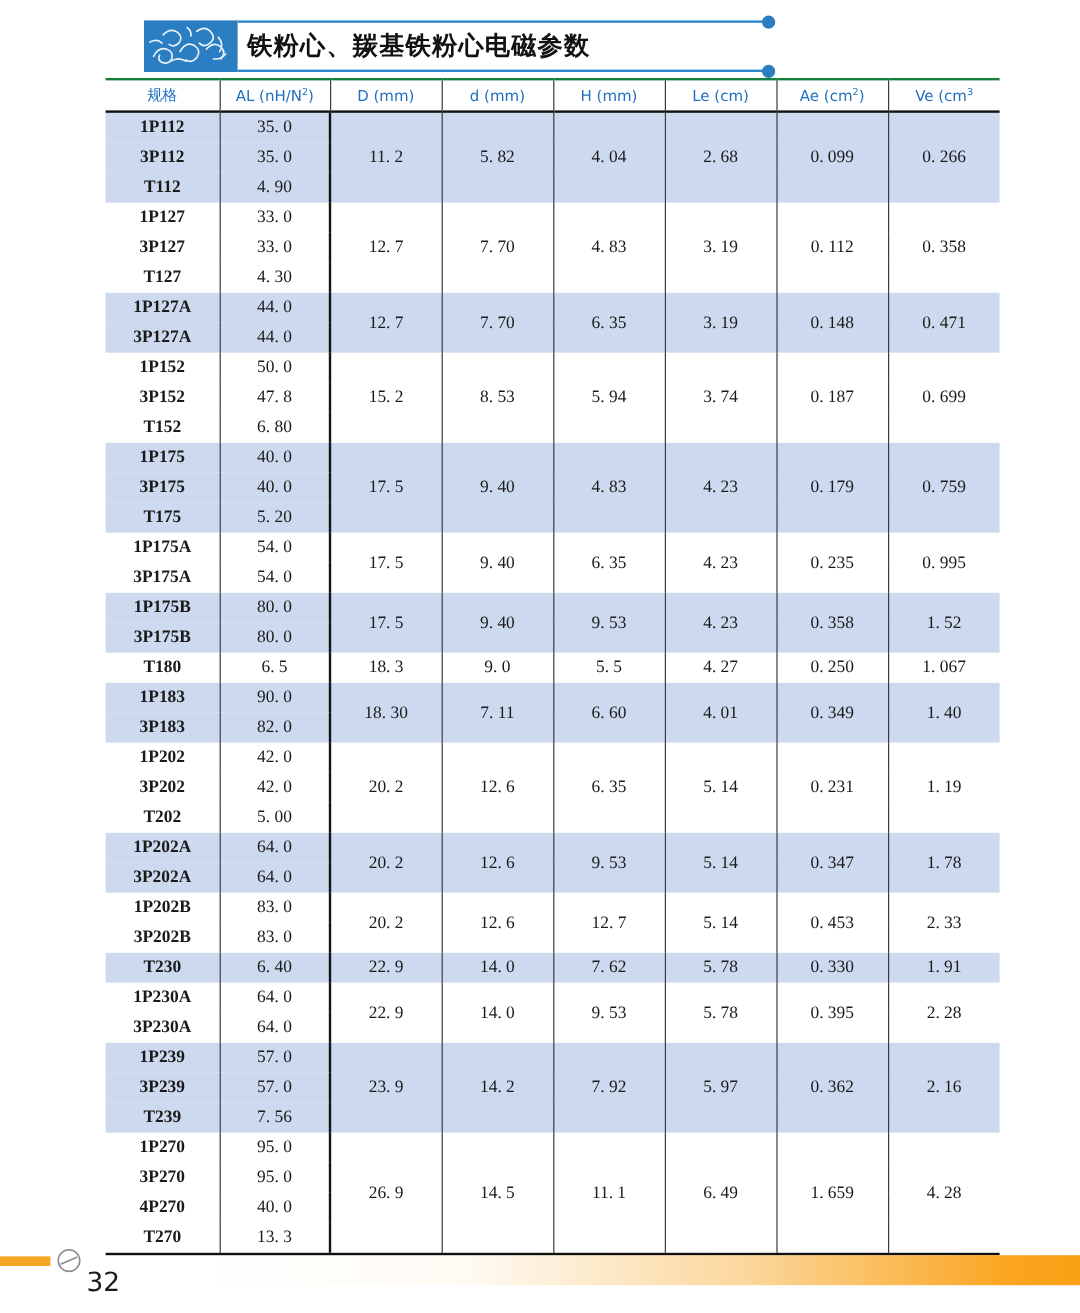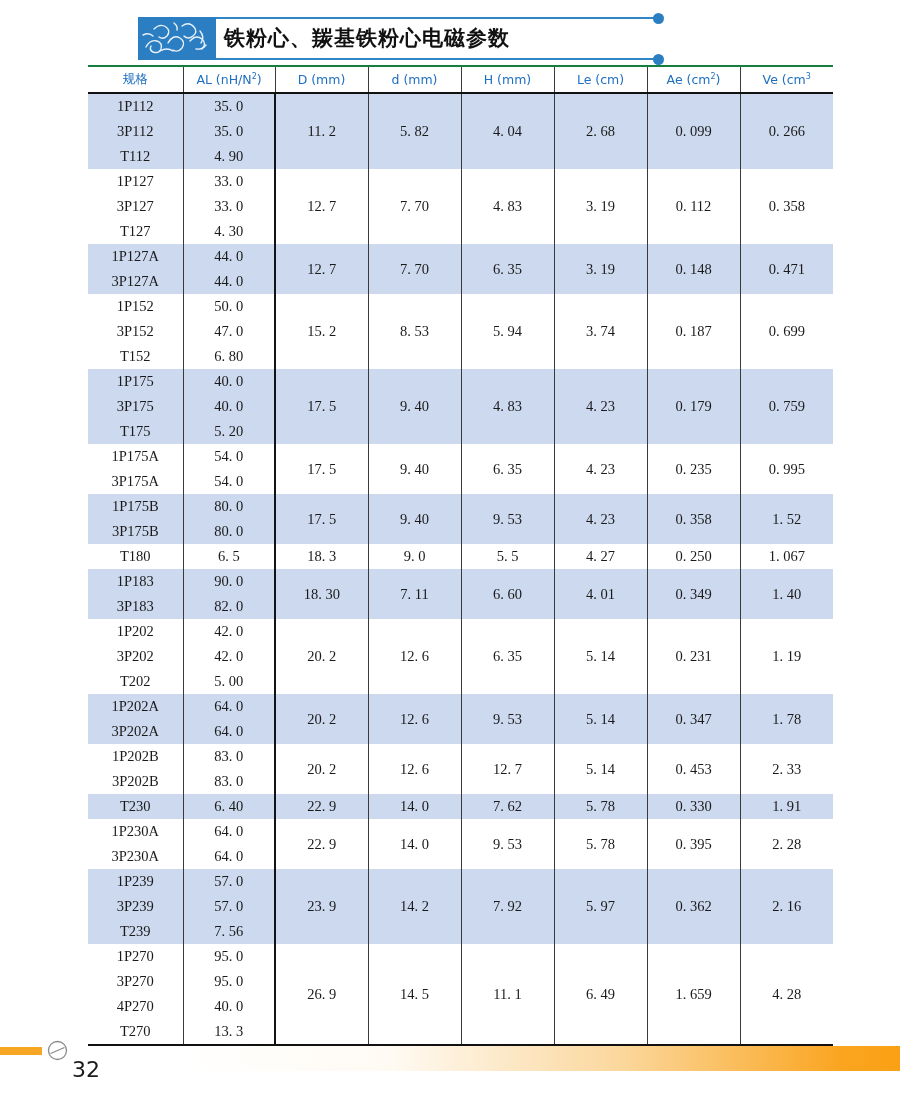--- a/index.html
+++ b/index.html
@@ -11,21 +11,21 @@
     width: 900px;
     height: 1094px;
     position: relative;
     font-family: "Liberation Serif", "DejaVu Serif", serif;
     overflow: hidden;
   }
 
   
   .title-banner {
     position: absolute;
-    left: 138px;
+    left: 120px;
     top: 17px;
     width: 530px;
     height: 54px;
   }
   .title-deco-box {
     position: absolute;
     left: 0;
     top: 0;
     width: 78px;
     height: 43px;
@@ -99,21 +99,21 @@
   .param-table td {
     font-size: 14.5px;
     color: #1a1a1a;
     text-align: center;
     vertical-align: middle;
     border-left: 1px solid #3a3a3a;
     padding: 0;
     height: 25px;
     line-height: 25px;
   }
-  .param-table td:first-child { border-left: none; }
+  .param-table td:first-child { border-left: none; font-weight: bold; }
   .param-table td.sep-right { border-right: 2px solid #141414; }
 
   .param-table tbody tr.band td { background: #ccd9ee; }
   .param-table tbody tr.plain td { background: #ffffff; }
   .table-bottom-rule {
     position: absolute;
     left: 88px;
     width: 745px;
     height: 2px;
     background: #111111;
@@ -260,21 +260,21 @@
         <td class="sep-right">50. 0</td>
         <td rowspan="3">15. 2</td>
         <td rowspan="3">8. 53</td>
         <td rowspan="3">5. 94</td>
         <td rowspan="3">3. 74</td>
         <td rowspan="3">0. 187</td>
         <td rowspan="3">0. 699</td>
       </tr>
       <tr class="plain">
         <td>3P152</td>
-        <td class="sep-right">47. 0</td>
+        <td class="sep-right">47. 8</td>
       </tr>
       <tr class="plain">
         <td>T152</td>
         <td class="sep-right">6. 80</td>
       </tr>
       <tr class="band">
         <td>1P175</td>
         <td class="sep-right">40. 0</td>
         <td rowspan="3">17. 5</td>
         <td rowspan="3">9. 40</td>

